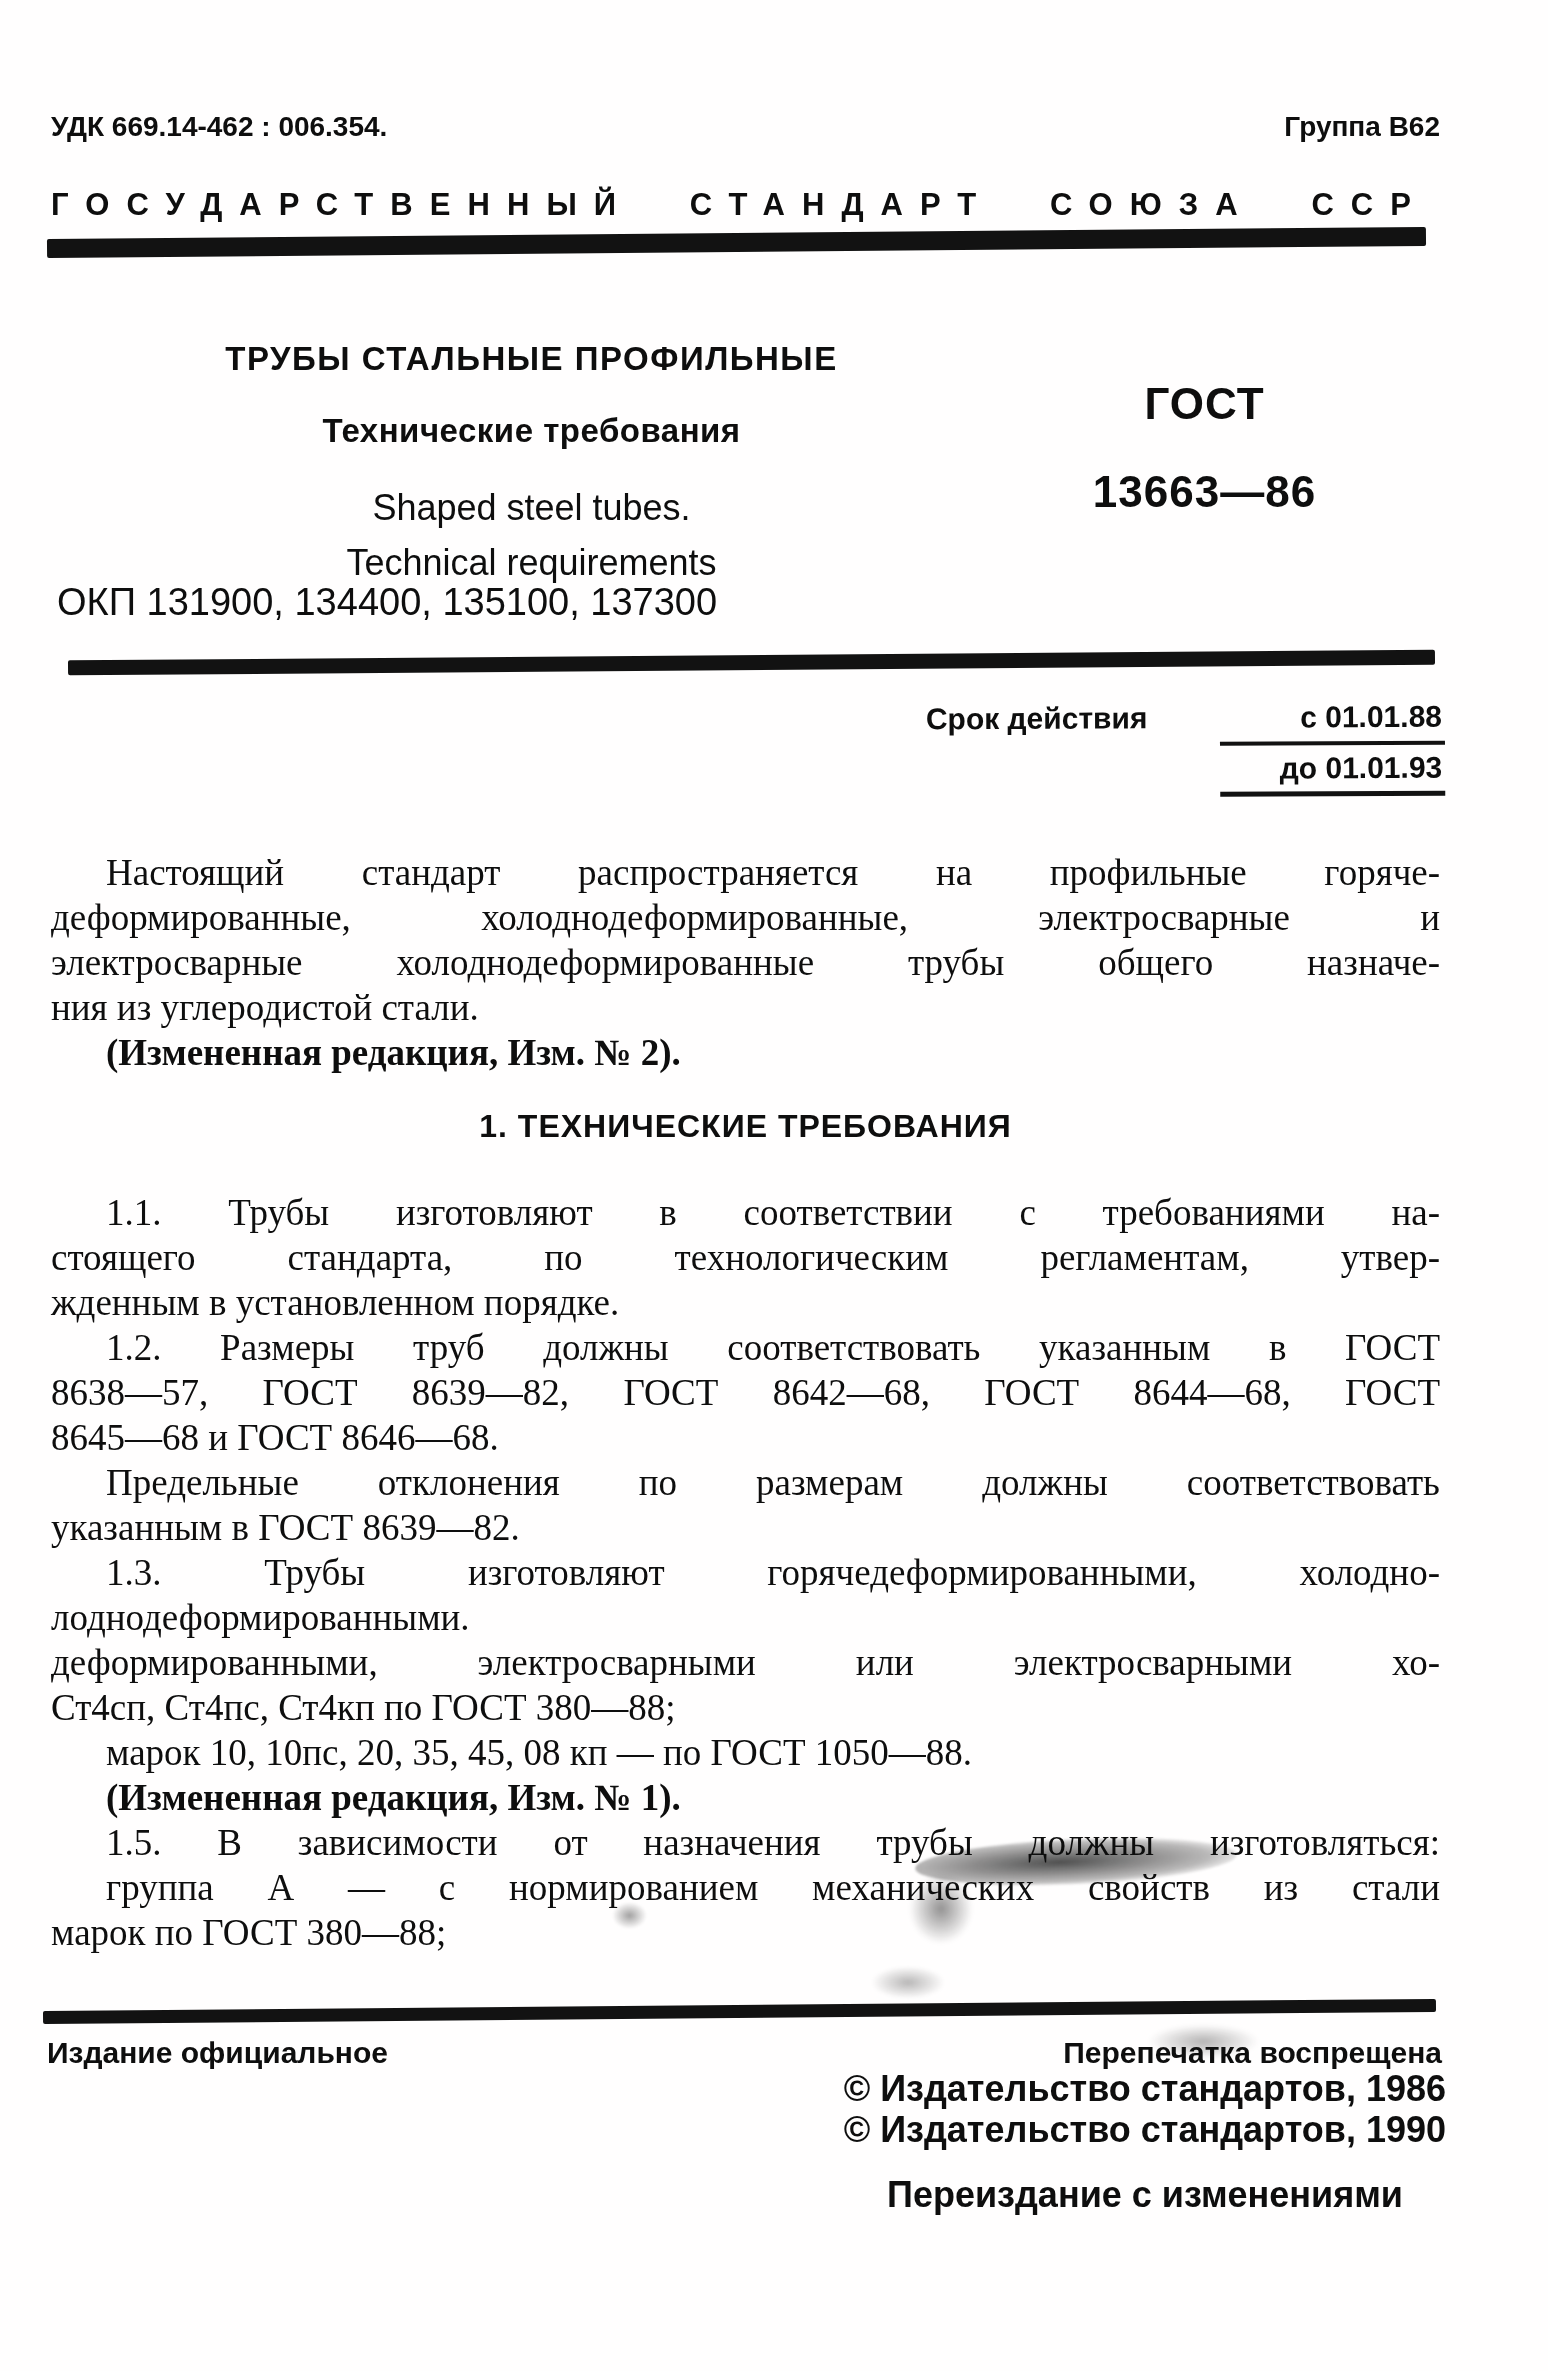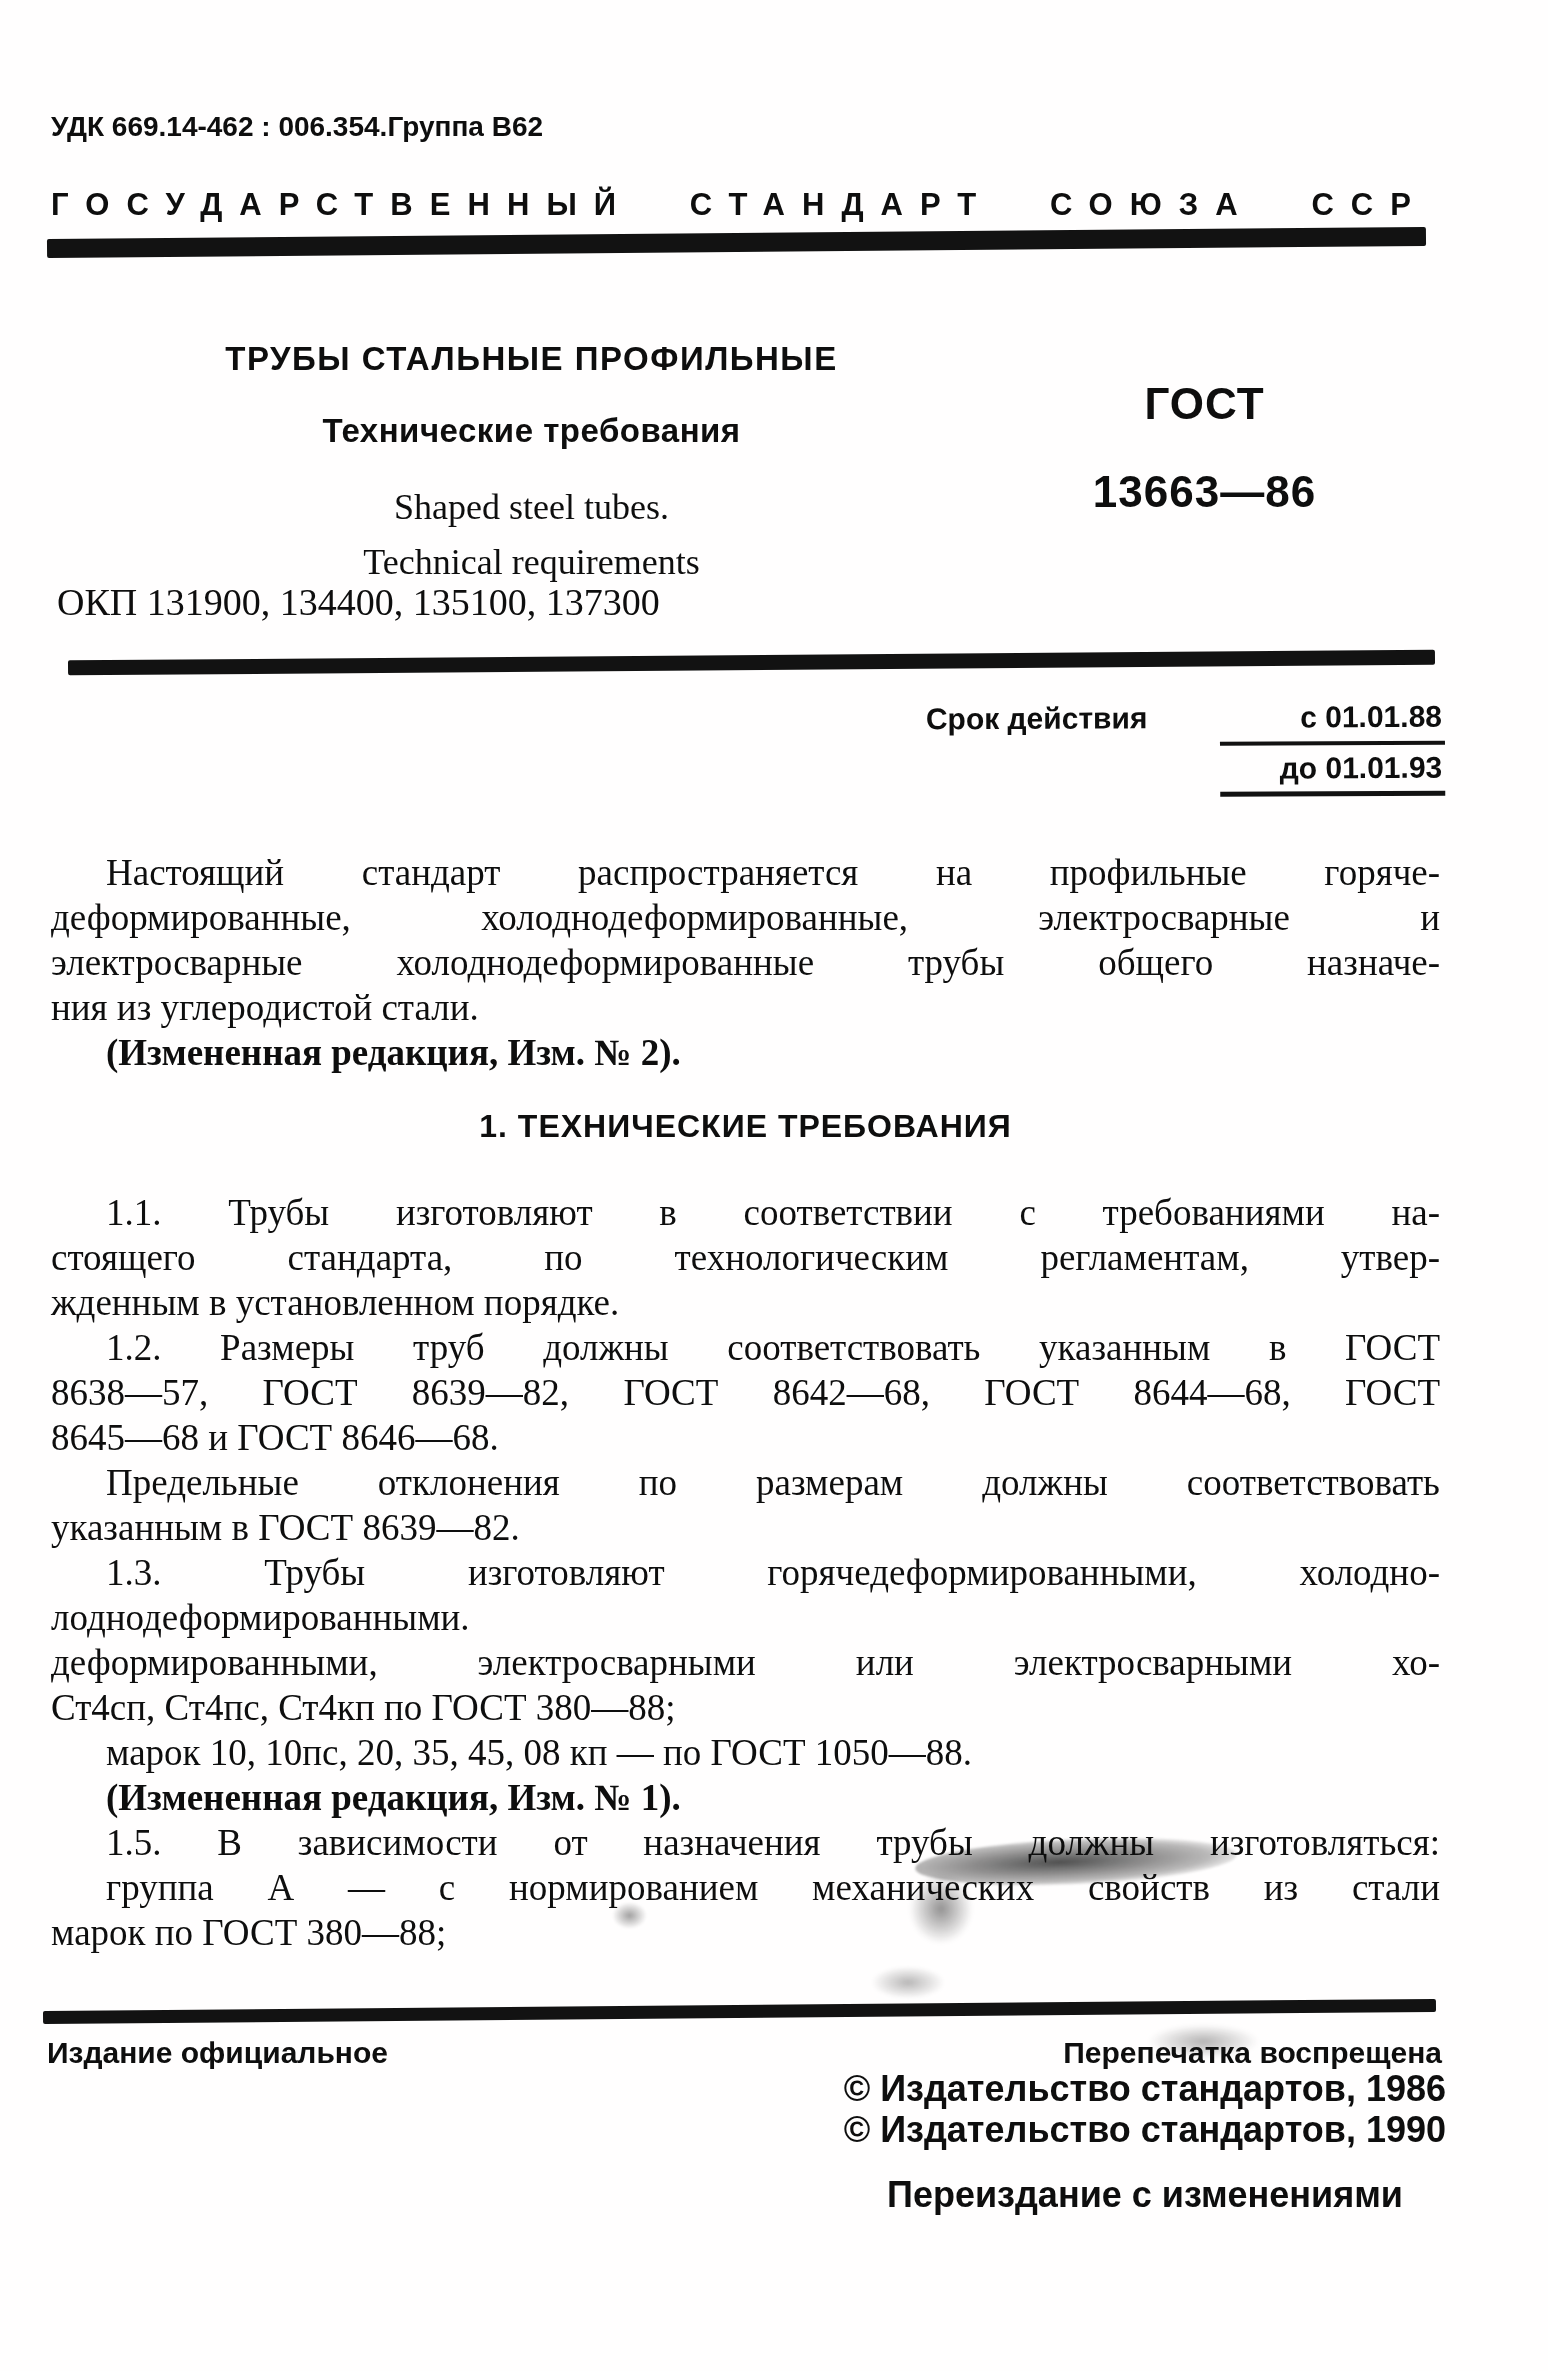--- a/index.html
+++ b/index.html
@@ -1,23 +1,23 @@
 <!DOCTYPE html>
 <html><head>
 <meta charset="utf-8">
 <style>
   html,body{margin:0;padding:0;background:#ffffff;}
   .page{position:relative;width:1549px;height:2372px;background:#fffefe;color:#0e0e0e;overflow:hidden;}
 
   
   .sans{font-family:"Liberation Sans","DejaVu Sans",sans-serif;font-weight:bold;}
   
-  .serif{font-family:Liberation Serif, serif;text-align:center;}
+  .serif{font-family:Liberation Sans, sans-serif;text-align:center;}
 
-  .udk-row{position:absolute;left:51px;top:109px;width:1389px;display:flex;justify-content:flex-start;font-size:28px;line-height:35px;}
+  .udk-row{position:absolute;left:51px;top:109px;width:1389px;display:flex;justify-content:space-between;font-size:28px;line-height:35px;}
   .gosstandart{position:absolute;left:51px;top:185px;width:1377px;font-size:31px;line-height:39px;letter-spacing:0.55em;text-align:justify;text-align-last:justify;white-space:nowrap;overflow:visible;}
   .bar{position:absolute;background:#121212;border-radius:2px;}
   .bar1{left:47px;top:233px;width:1379px;height:18.5px;transform:rotate(-0.5deg);}
   .bar2{left:68px;top:655px;width:1367px;height:14.6px;transform:rotate(-0.45deg);}
   .bar3{left:43px;top:2005px;width:1393px;height:12.7px;transform:rotate(-0.5deg);}
 
   .title-block{position:absolute;left:195px;top:339px;width:673px;text-align:center;}
   .title-ru{font-size:33px;line-height:39px;letter-spacing:1.5px;}
   .subtitle-ru{font-size:33px;line-height:39px;margin-top:33px;letter-spacing:0.5px;}
   .title-en{font-size:36px;line-height:45px;margin-top:35px;}

